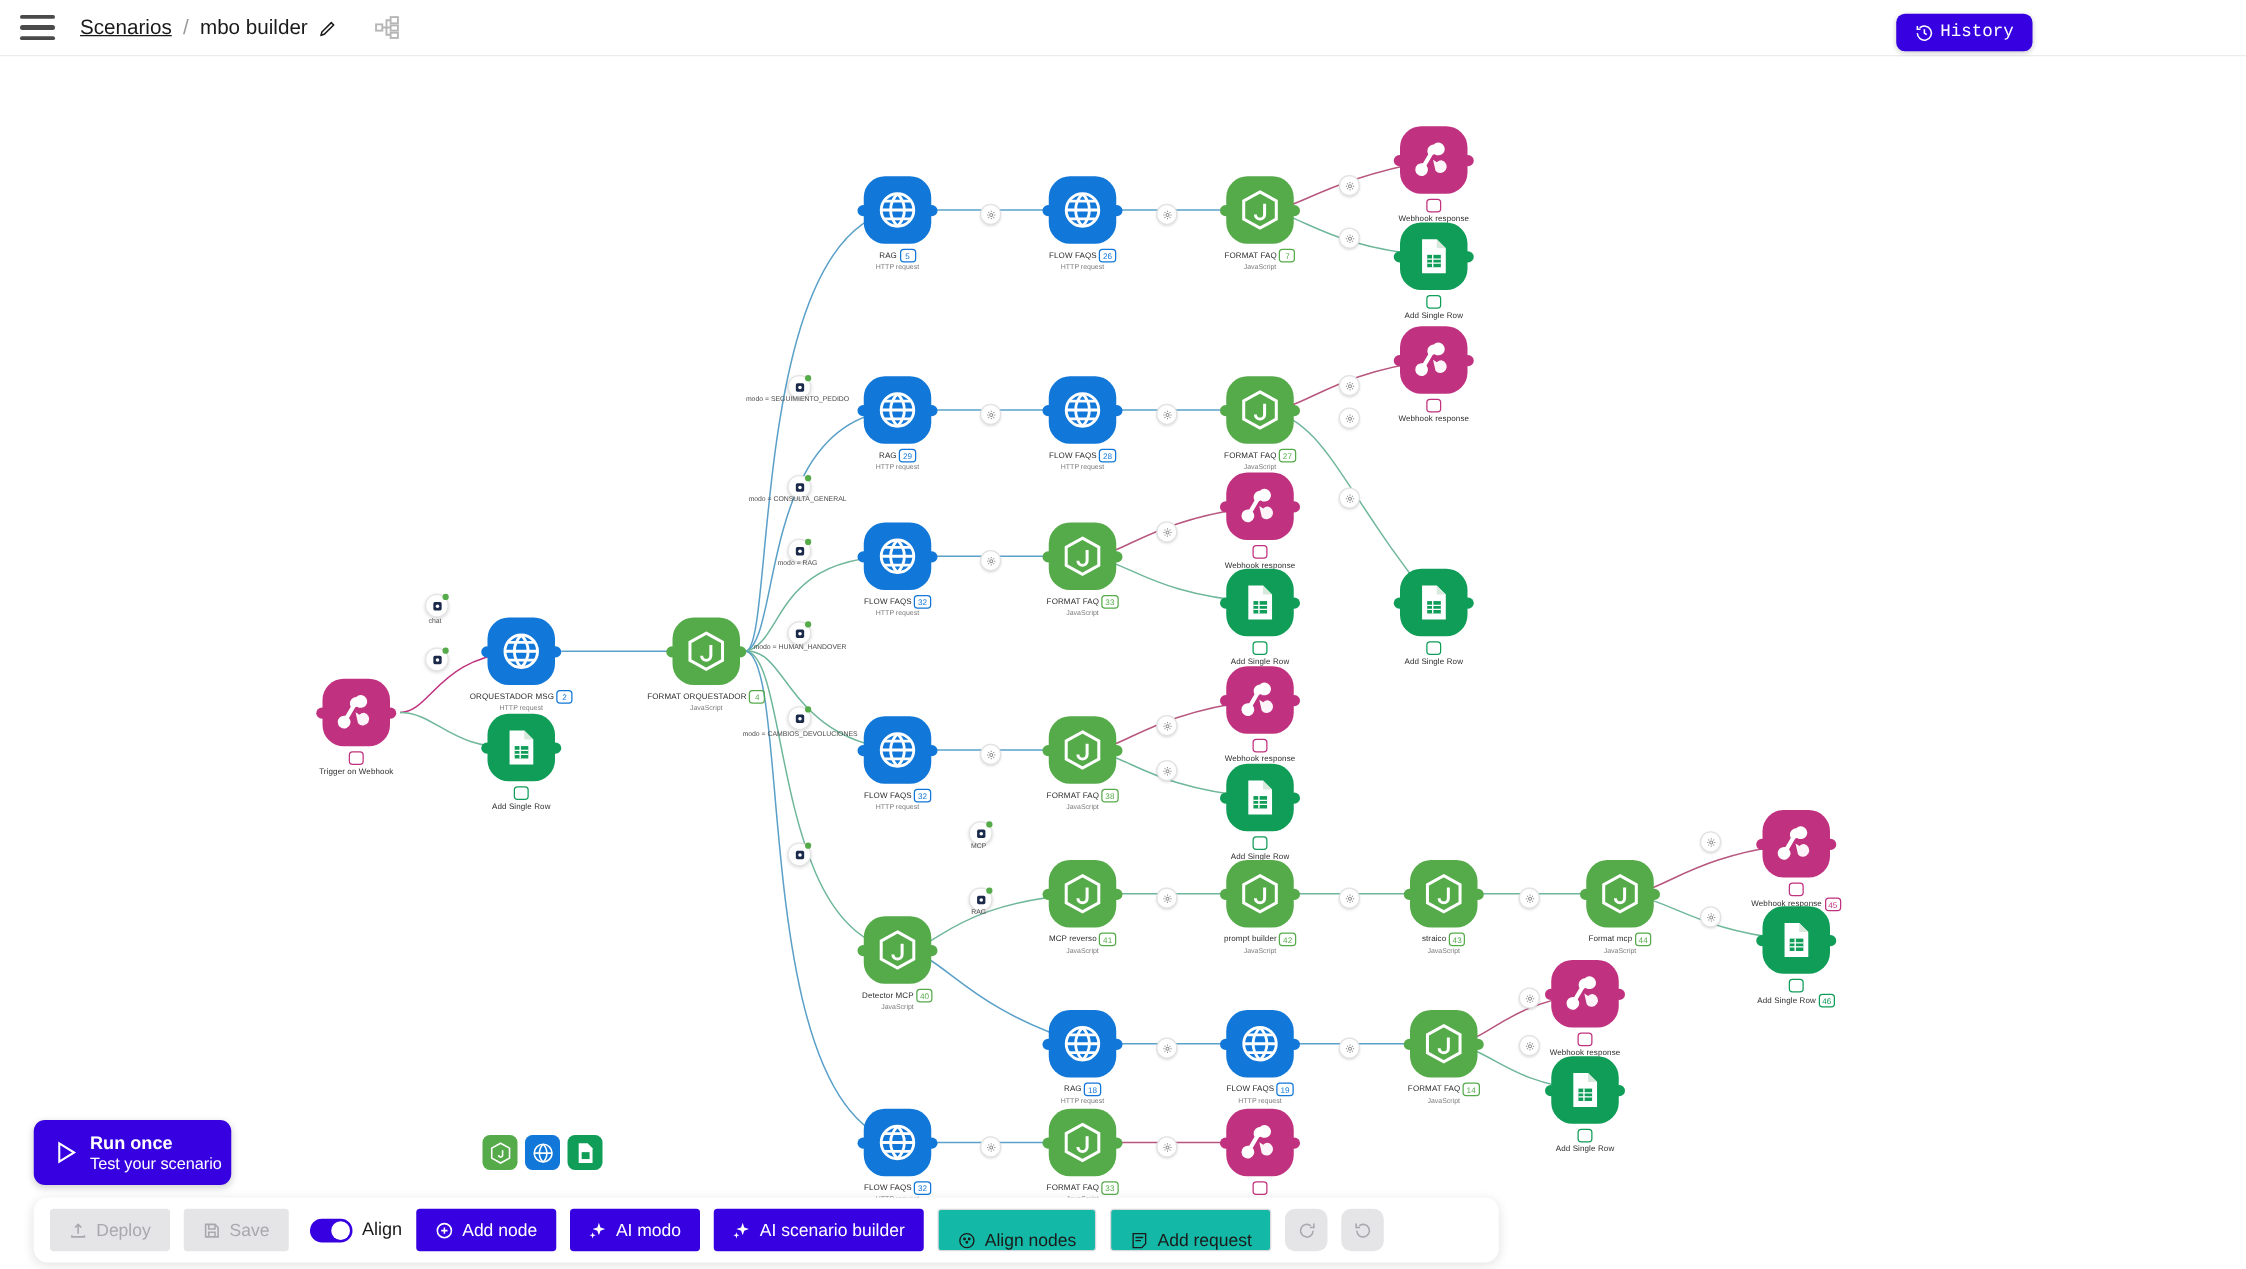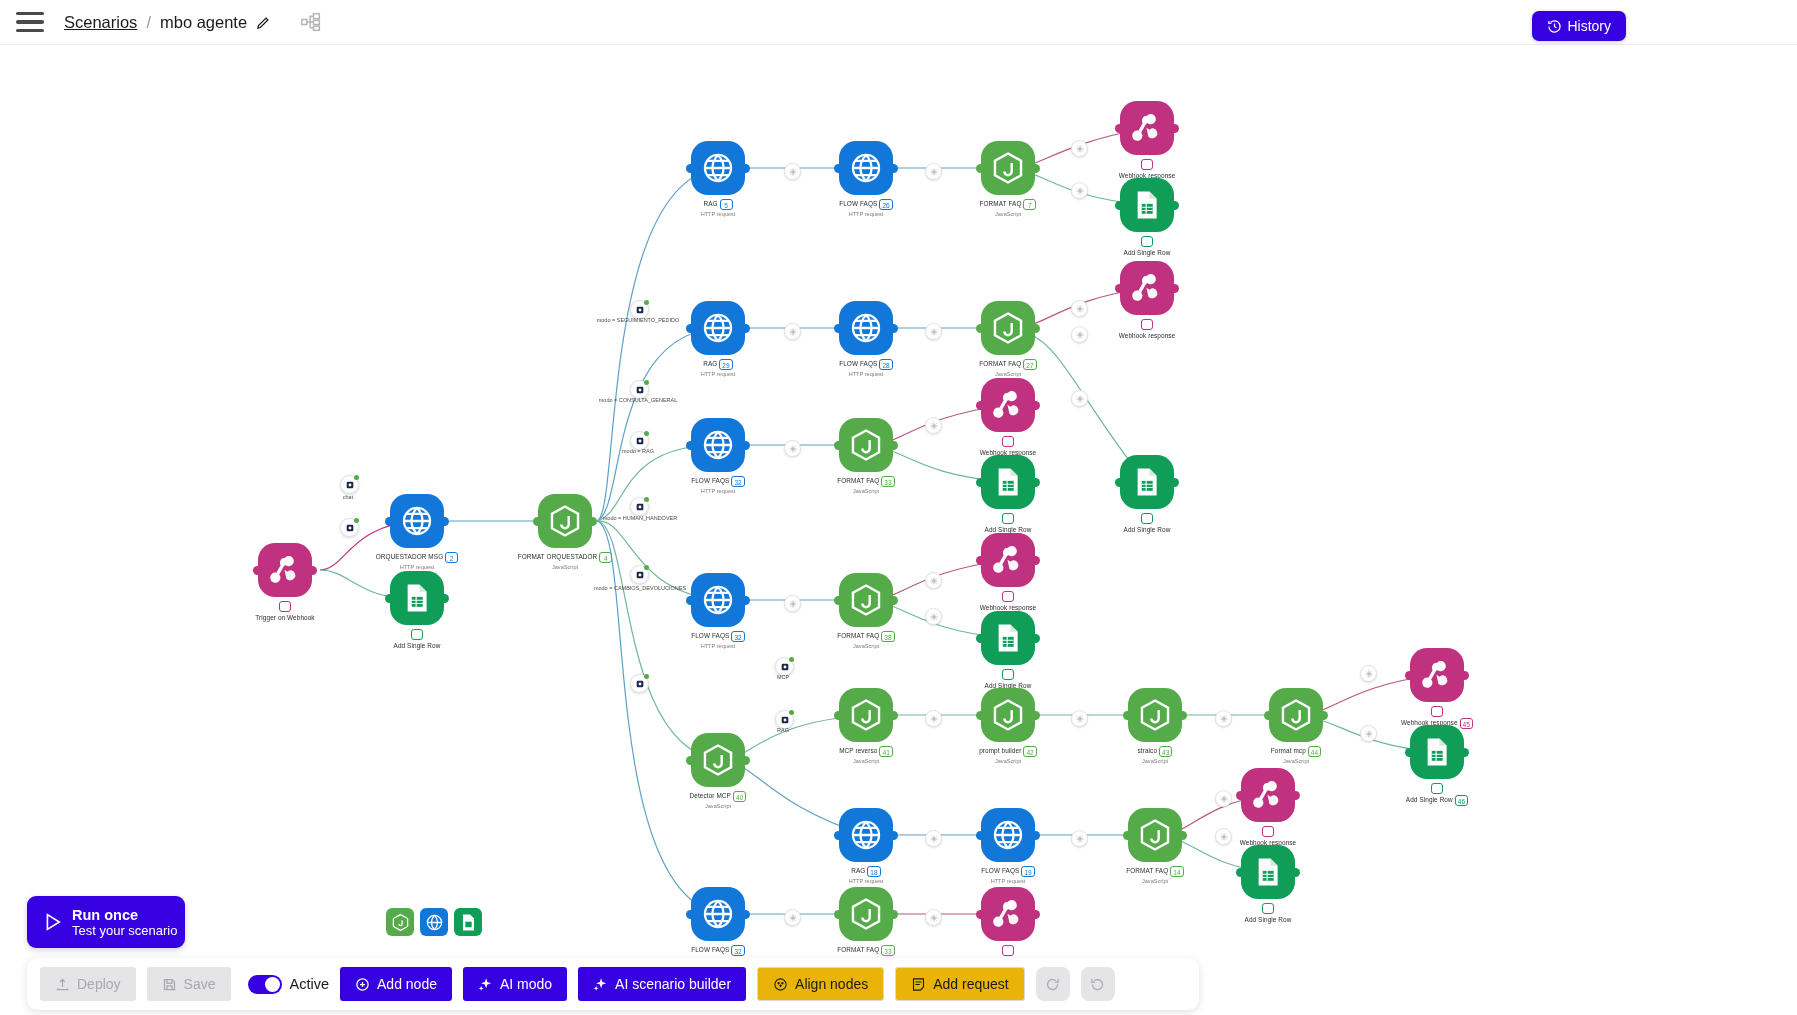--- a/index.html
+++ b/index.html
@@ -15,21 +15,21 @@
   .burger i { display:block; width:28px; height:3.5px; background:#4a4a4a; border-radius:2px; }
   .crumb { display:flex; align-items:center; gap:9px; margin-left:12px;
     font-size:16.5px; color:#1a1a1a; }
   .crumb a { color:#1a1a1a; text-decoration:underline; cursor:pointer; }
   .crumb .sep { color:#9a9a9a; }
   .pencil { width:15px; height:15px; cursor:pointer; }
   .treeicon { margin-left:30px; width:20px; height:20px; opacity:.55; cursor:pointer; }
   .history { position:absolute; right:15px; top:11px; height:30px; padding:0 15px;
     background:#3700e0; color:#fff; border:none; border-radius:7px; font-size:14px;
     display:flex; align-items:center; gap:5px; cursor:pointer;
-    box-shadow:0 1px 4px rgba(0,0,0,.2); font-family:Liberation Sans, sans-serif; }
+    box-shadow:0 1px 4px rgba(0,0,0,.2); font-family:Liberation Mono, monospace; }
   .hdr-rule { position:absolute; left:0; top:44px; width:1797px; height:1px; background:#ececec; }
 
   
   .canvas { position:absolute; left:0; top:45px; width:1797px; height:970px; }
   .edges { position:absolute; left:0; top:0; width:1797px; height:970px; }
 
   
   .node { position:absolute; width:54px; height:54px; border-radius:17px;
     display:flex; align-items:center; justify-content:center; cursor:pointer; }
   .node.http   { background:#1177d8; }
@@ -90,21 +90,21 @@
   .pchip.sheet { background:#0f9d58; }
 
   .toolbar { position:absolute; left:27px; top:958px; width:1172px; height:52px;
     background:#fff; border-radius:11px; box-shadow:0 2px 9px rgba(0,0,0,.12);
     display:flex; align-items:center; padding:0 13px; gap:11px; }
   .tbtn { height:34px; border-radius:3px; display:flex; align-items:center;
     gap:7px; padding:0 15px; font-size:14px; cursor:pointer; border:none;
     font-family:"Liberation Sans",sans-serif; }
   .tbtn.gray { background:#e5e5e8; color:#a8a8ad; }
   .tbtn.purple { background:#3700e0; color:#fff;align-items:center; }
-  .tbtn.outline { background:#eab308; color:#1a1a1a; border:1px solid #d9d9dd; }
+  .tbtn.outline { background:#14b8a6; color:#1a1a1a; border:1px solid #d9d9dd;align-items:flex-end; }
   .tbtn svg { width:15px; height:15px; }
   .toggle { width:34px; height:19px; border-radius:11px; background:#3700e0;
     position:relative; cursor:pointer; margin-left:6px; }
   .toggle i { position:absolute; right:2px; top:2px; width:15px; height:15px;
     border-radius:50%; background:#fff; }
   .tlabel { font-size:14.5px; color:#1a1a1a; margin-left:-3px; }
   .iconbtn { width:34px; height:34px; border-radius:8px; background:#e5e5e8;
     display:flex; align-items:center; justify-content:center; cursor:pointer; }
   .iconbtn svg { width:15px; height:15px; stroke:#a8a8ad; fill:none; }
 </style>
@@ -113,21 +113,21 @@
 
 <div class="header">
   <div class="burger">
       <i></i>
       <i></i>
       <i></i>
     </div>
   <div class="crumb">
     <a>Scenarios</a>
     <span class="sep">/</span>
-    <span>mbo agente</span>
+    <span>mbo builder</span>
     <svg class="pencil" viewBox="0 0 24 24" fill="none" stroke="#1a1a1a" stroke-width="2">
         <path d="M3 21l4-1 12-12-3-3L4 17z"></path>
       </svg>
   </div>
   <svg class="treeicon" viewBox="0 0 24 24" fill="none" stroke="#7a7a7a" stroke-width="1.8">
     <rect x="1" y="9" width="6" height="6"></rect>
       <rect x="15" y="2" width="7" height="6"></rect>
     <rect x="15" y="10" width="7" height="5"></rect>
       <rect x="15" y="17" width="7" height="5"></rect>
     <path d="M7 12h4v-7h4M11 12h4M11 12v7h4"></path>
@@ -932,21 +932,21 @@
   <button class="tbtn gray">
     <svg viewBox="0 0 24 24" fill="none" stroke="#a8a8ad" stroke-width="2">
         <path d="M4 4h12l4 4v12H4z"></path>
         <path d="M8 4v6h8V4M8 20v-6h8v6"></path>
       </svg>
     <span>Save</span>
     </button>
   <div class="toggle">
       <i></i>
     </div>
-  <span class="tlabel">Active</span>
+  <span class="tlabel">Align</span>
   <button class="tbtn purple">
     <svg viewBox="0 0 24 24" fill="none" stroke="#fff" stroke-width="2">
         <circle cx="12" cy="12" r="9"></circle>
         <path d="M12 8v8M8 12h8"></path>
       </svg>
     <span>Add node</span>
     </button>
   <button class="tbtn purple">
     <svg viewBox="0 0 24 24" fill="#fff">
         <path d="M13 2l2 6 6 2-6 2-2 6-2-6-6-2 6-2z"></path>

